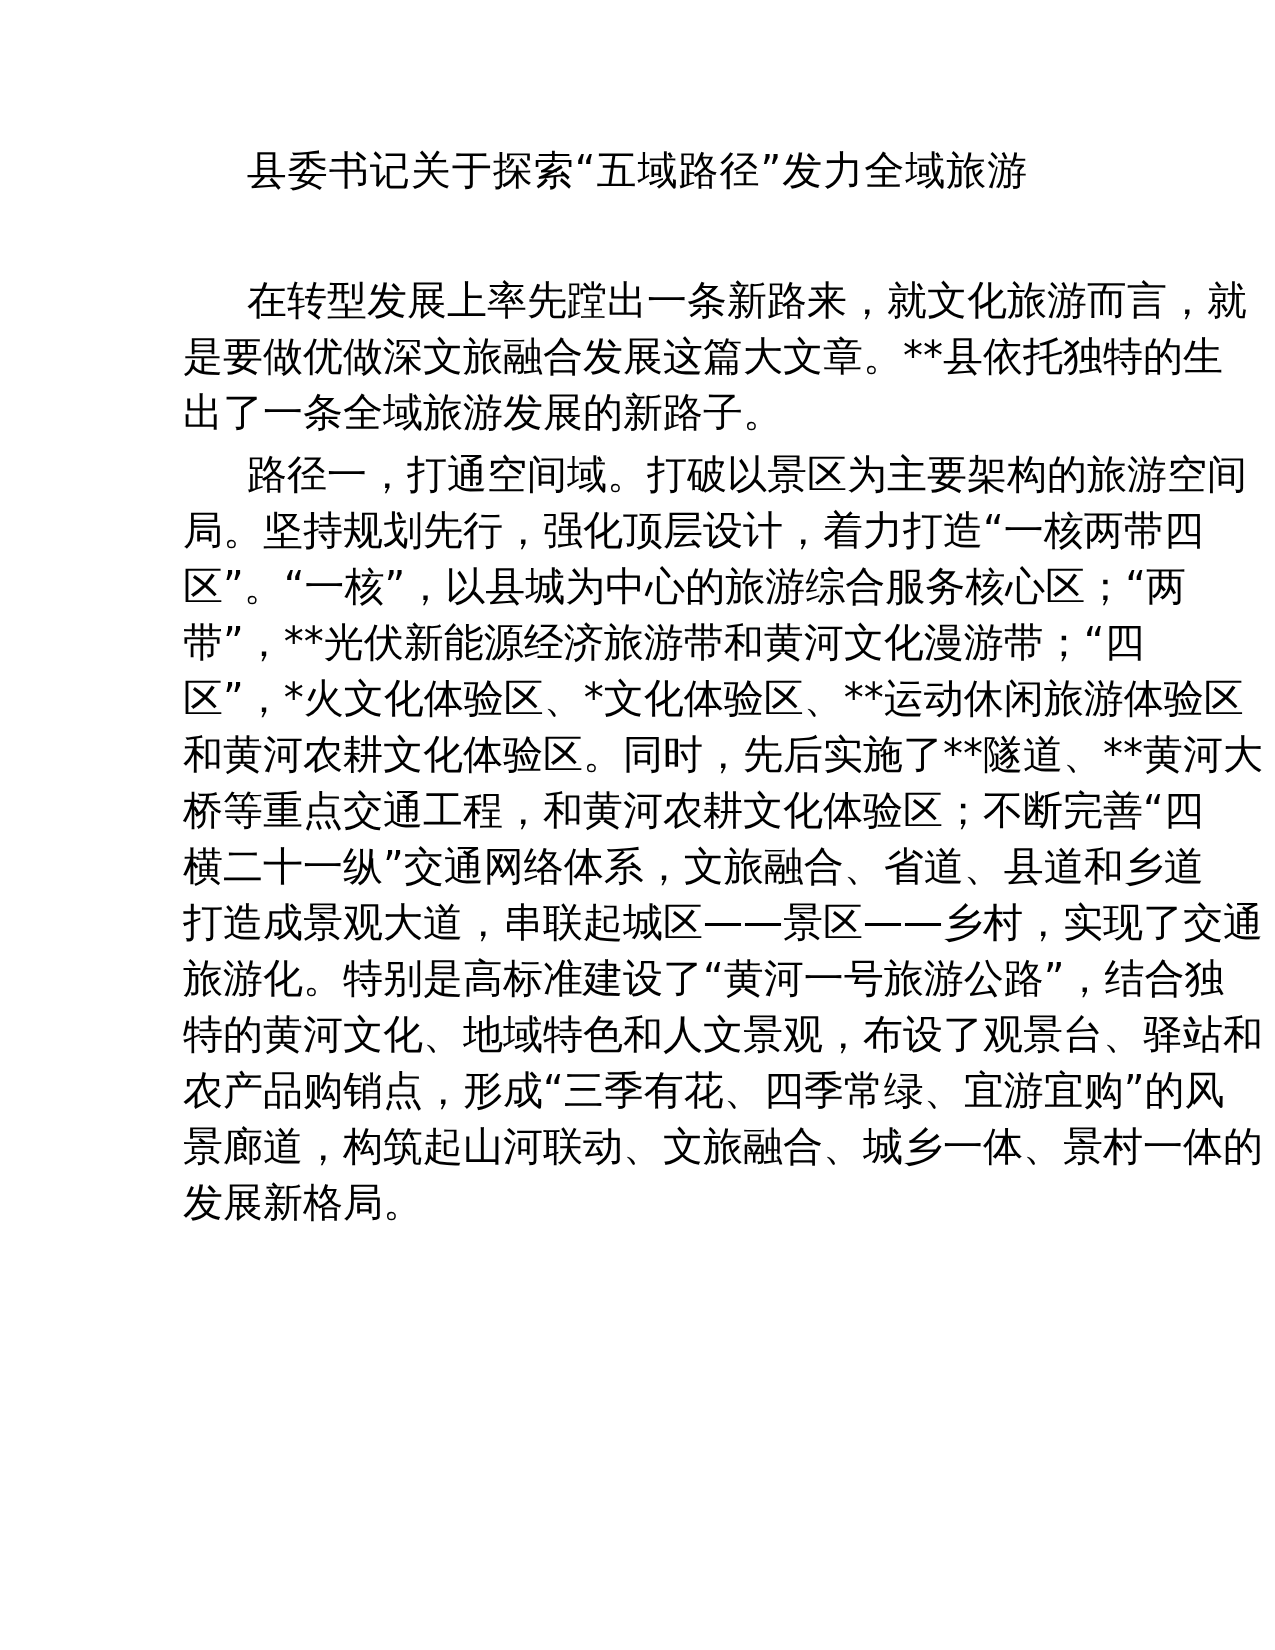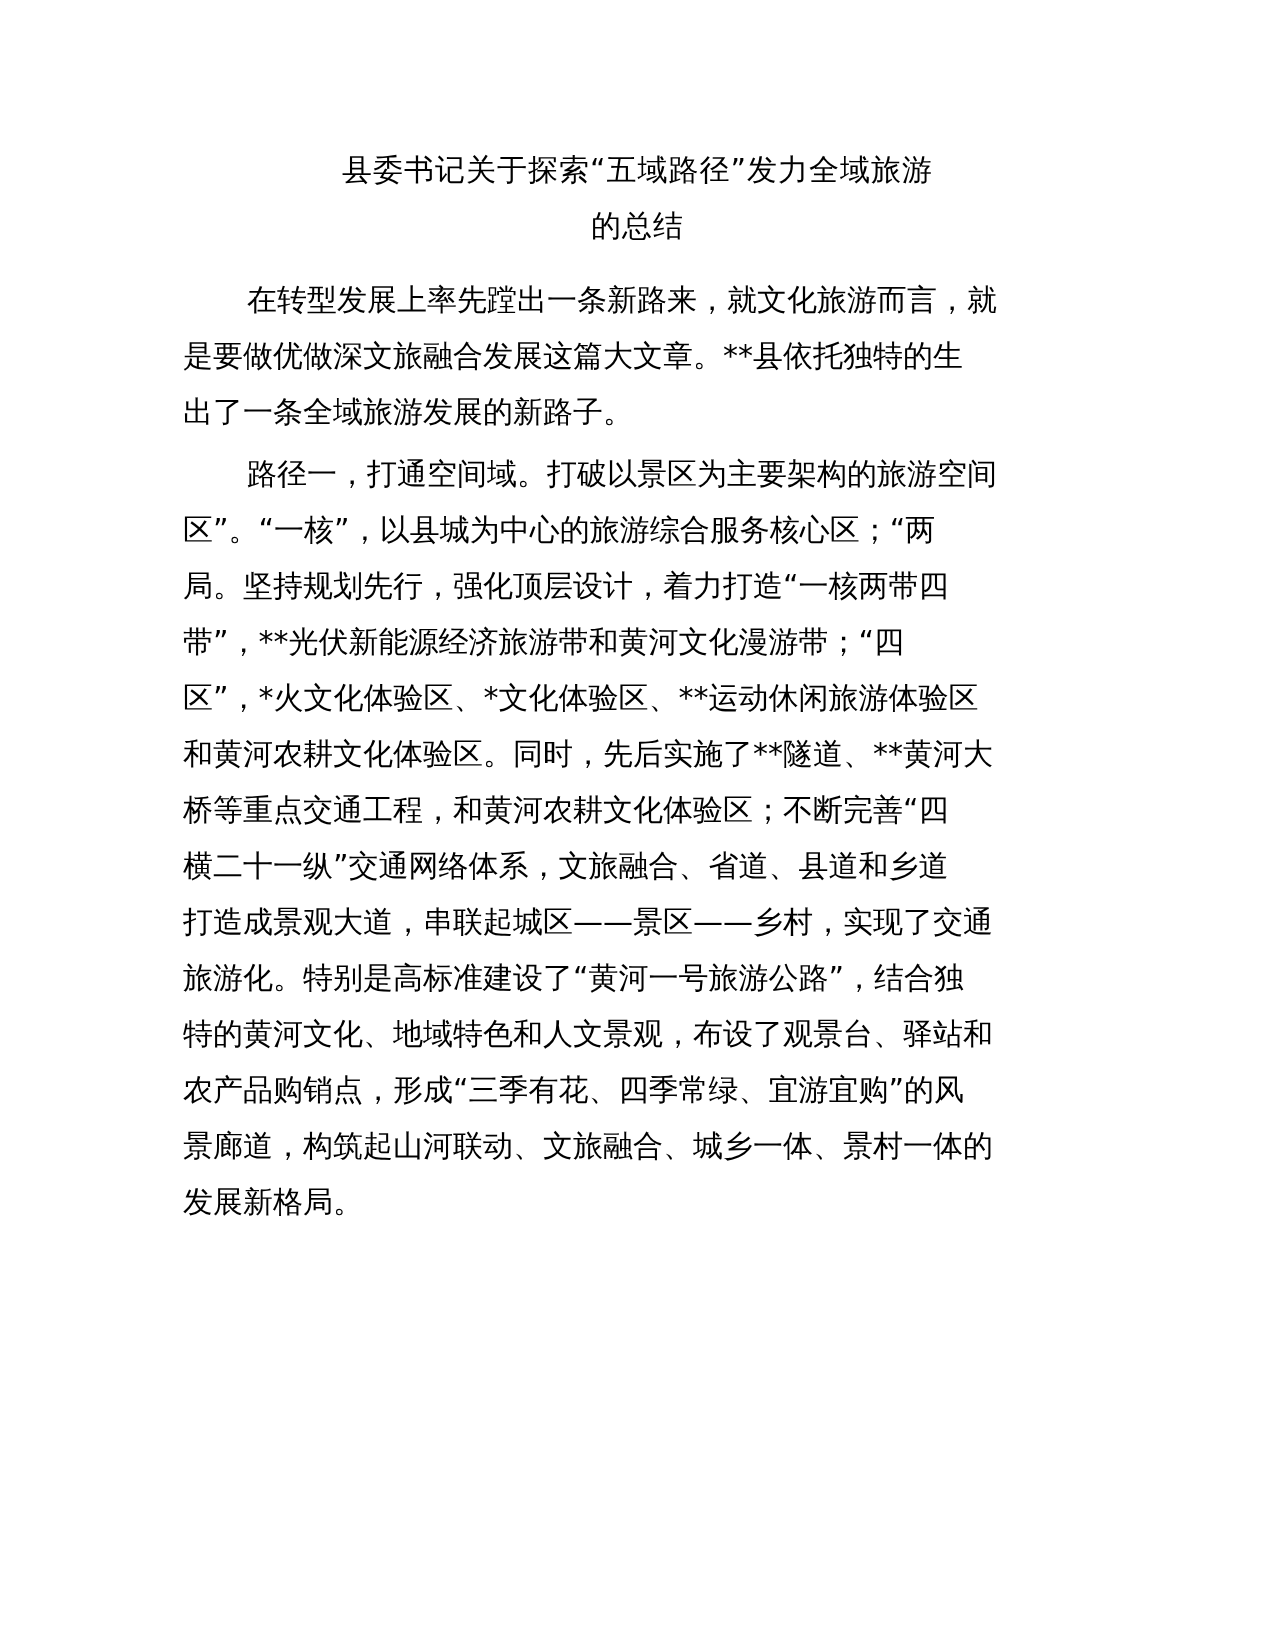--- a/index.html
+++ b/index.html
@@ -4,42 +4,41 @@
 <style>
   html, body { margin: 0; padding: 0; background: #ffffff; }
   body { width: 1275px; height: 1650px; position: relative; overflow: hidden;
          font-family: "DejaVu Sans", "Liberation Sans", sans-serif; color: #000; }
   .page { position: absolute; left: 0; top: 0; width: 1275px; height: 1650px; background: #fff; }
   .title { position: absolute; left: 150px; width: 975px; top: 142px; text-align: center;
            font-size: 38px; line-height: 58px; letter-spacing: 1px; }
   .title .line { display: block; white-space: nowrap; }
   .body { position: absolute; left: 183px; width: 860px; top: 272px; }
   .para { margin: 0 0 6px 0; }
-  .line { display: block; white-space: nowrap; font-size: 30px; line-height: 56px; height: 56px; }
+  .line { display: block; white-space: nowrap; font-size: 40px; line-height: 56px; height: 56px; }
   .indent { padding-left: 64px; }
 </style>
 </head>
 <body>
 
 <div class="page">
   <div class="title">
     <span class="line">县委书记关于探索“五域路径”发力全域旅游</span>
-    <span class="line">的总结</span>
   </div>
 
   <div class="body">
     <div class="para">
       <span class="line indent">在转型发展上率先蹚出一条新路来，就文化旅游而言，就</span>
       <span class="line">是要做优做深文旅融合发展这篇大文章。**县依托独特的生</span>
       <span class="line">出了一条全域旅游发展的新路子。</span>
     </div>
     <div class="para">
       <span class="line indent">路径一，打通空间域。打破以景区为主要架构的旅游空间</span>
+      <span class="line">局。坚持规划先行，强化顶层设计，着力打造“一核两带四</span>
       <span class="line">区”。“一核”，以县城为中心的旅游综合服务核心区；“两</span>
-      <span class="line">局。坚持规划先行，强化顶层设计，着力打造“一核两带四</span>
       <span class="line">带”，**光伏新能源经济旅游带和黄河文化漫游带；“四</span>
       <span class="line">区”，*火文化体验区、*文化体验区、**运动休闲旅游体验区</span>
       <span class="line">和黄河农耕文化体验区。同时，先后实施了**隧道、**黄河大</span>
       <span class="line">桥等重点交通工程，和黄河农耕文化体验区；不断完善“四</span>
       <span class="line">横二十一纵”交通网络体系，文旅融合、省道、县道和乡道</span>
       <span class="line">打造成景观大道，串联起城区——景区——乡村，实现了交通</span>
       <span class="line">旅游化。特别是高标准建设了“黄河一号旅游公路”，结合独</span>
       <span class="line">特的黄河文化、地域特色和人文景观，布设了观景台、驿站和</span>
       <span class="line">农产品购销点，形成“三季有花、四季常绿、宜游宜购”的风</span>
       <span class="line">景廊道，构筑起山河联动、文旅融合、城乡一体、景村一体的</span>

